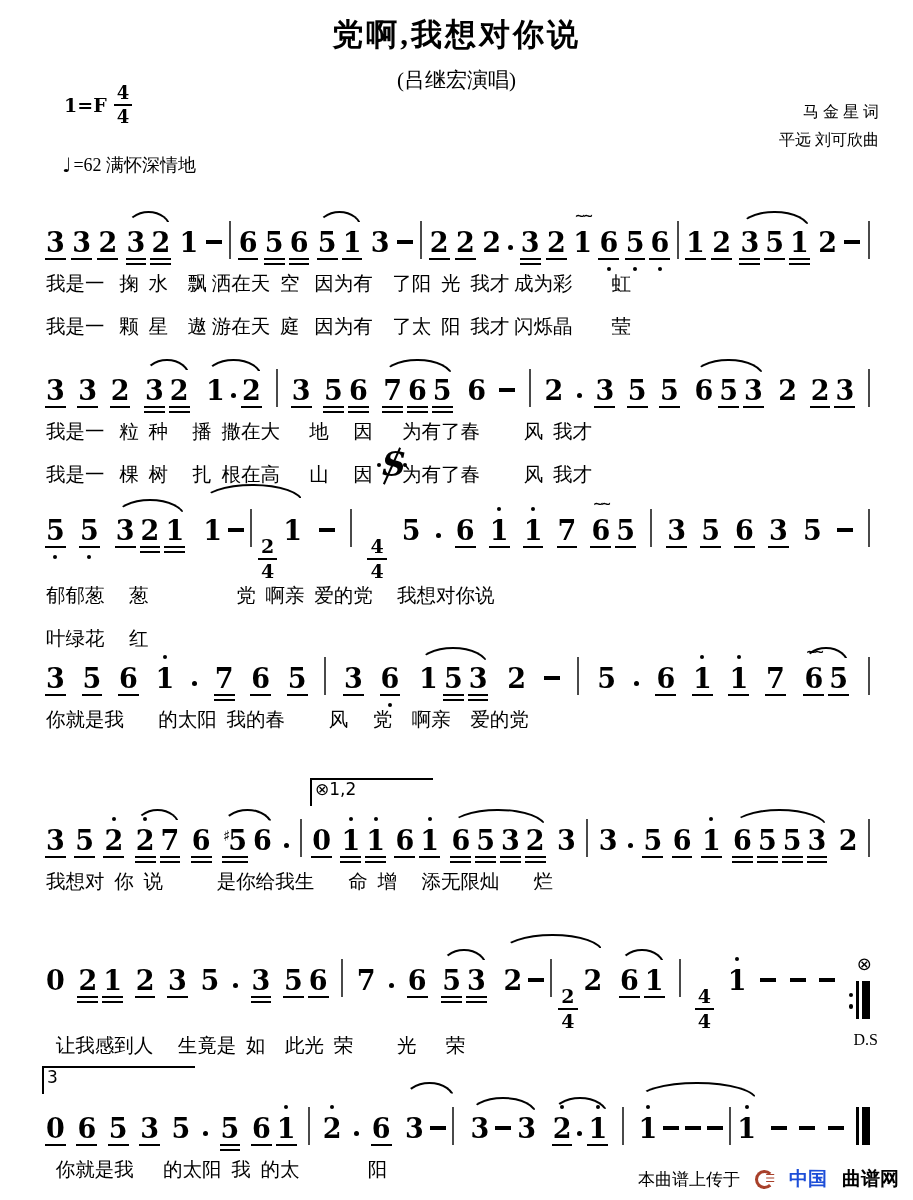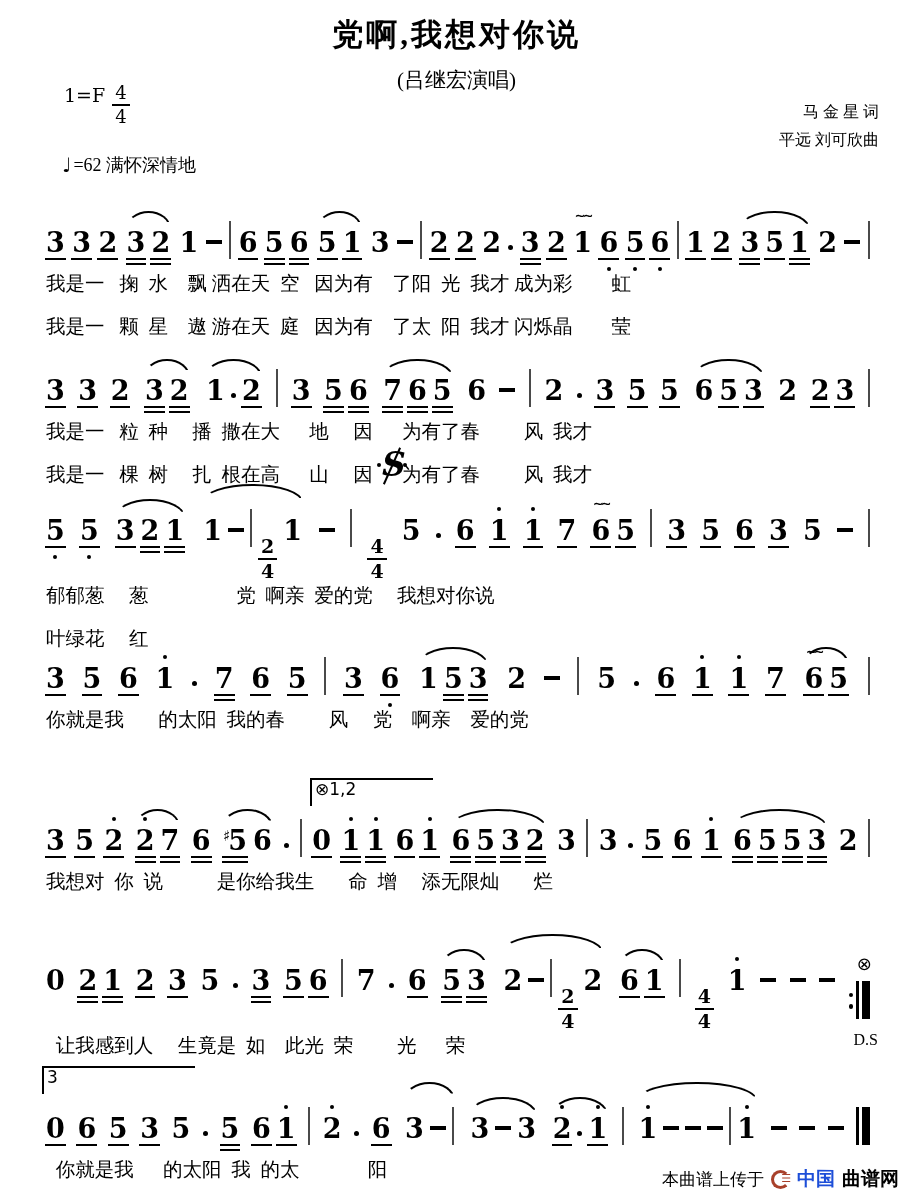--- a/index.html
+++ b/index.html
@@ -4,22 +4,22 @@
 <style>
   html,body{margin:0;padding:0;}
   body{width:913px;height:1200px;background:#ffffff;position:relative;
        font-family:"Liberation Serif","DejaVu Serif",serif;color:#000;overflow:hidden;}
   .page{position:absolute;inset:0;background:#fff;padding-left:8px;}
 
   
   .title{position:absolute;top:14px;left:0;right:0;text-align:center;
          font-size:31px;font-weight:bold;letter-spacing:3px;}
   .subtitle{position:absolute;top:66px;left:0;right:0;text-align:center;font-size:21px;}
-  .keysig{position:absolute;top:84px;left:64px;display:flex;align-items:flex-start;gap:7px;
-          font-size:19px;font-weight:normal;font-family:"DejaVu Serif",serif;}
+  .keysig{position:absolute;top:84px;left:64px;display:flex;align-items:center;gap:7px;
+          font-size:19px;font-weight:bold;font-family:"DejaVu Serif",serif;}
   .ts-frac{display:inline-flex;flex-direction:column;align-items:center;line-height:1;font-size:18px;}
   .ts-frac .num{border-bottom:2px solid #000;padding:0 3px 2px;}
   .ts-frac .den{padding-top:2px;}
   .credits{position:absolute;top:98px;right:34px;text-align:right;font-size:16px;line-height:28px;}
   .tempo{position:absolute;top:153px;left:62px;font-size:18px;display:flex;align-items:center;gap:2px;}
   .tempo .qnote{font-family:"DejaVu Sans",sans-serif;font-size:20px;}
 
   
   .sys{position:absolute;left:46px;width:824px;}
   .notes{display:flex;justify-content:space-between;align-items:baseline;
@@ -68,21 +68,21 @@
   
   .segno{position:absolute;width:28px;height:38px;}
   .segno .s{position:absolute;left:4px;top:0;font-size:33px;font-weight:bold;font-style:italic;
        font-family:"DejaVu Serif",serif;line-height:1;}
   .segno .slash{position:absolute;left:13px;top:-2px;width:2px;height:40px;background:#000;
        transform:rotate(24deg);}
   .segno .d1,.segno .d2{position:absolute;width:4px;height:4px;border-radius:50%;background:#000;}
   .segno .d1{left:-1px;top:15px;} .segno .d2{right:-1px;top:15px;}
 
   
-  .footer{position:absolute;top:1166px;right:14px;display:flex;align-items:center;gap:7px;font-size:17px;}
+  .footer{position:absolute;top:1166px;right:14px;display:flex;align-items:center;gap:15px;font-size:17px;}
   .logo-icon{position:relative;width:19px;height:19px;display:inline-block;}
   .logo-icon .c{position:absolute;left:0;top:0;width:13px;height:13px;border:3.2px solid #a8402a;
        border-right-color:transparent;border-radius:50%;}
   .logo-icon .bars{position:absolute;right:-1px;top:3px;font-size:11px;color:#a8402a;line-height:1;}
   .site-cn{font-weight:bold;font-size:19px;}
   .site-rest{font-weight:bold;font-size:19px;}
 </style>
 </head>
 <body>
 

